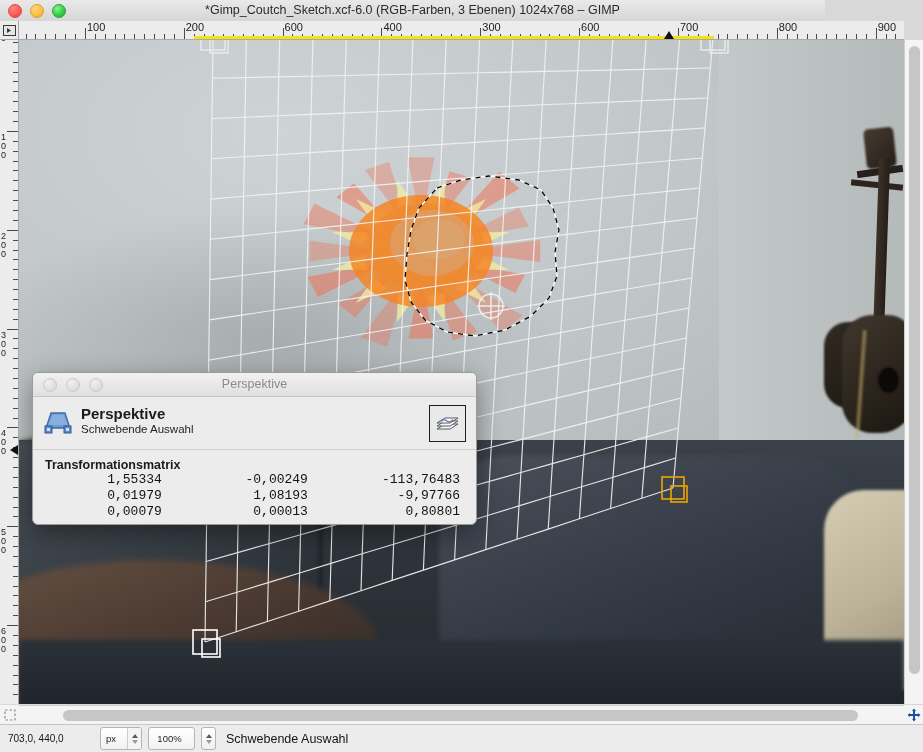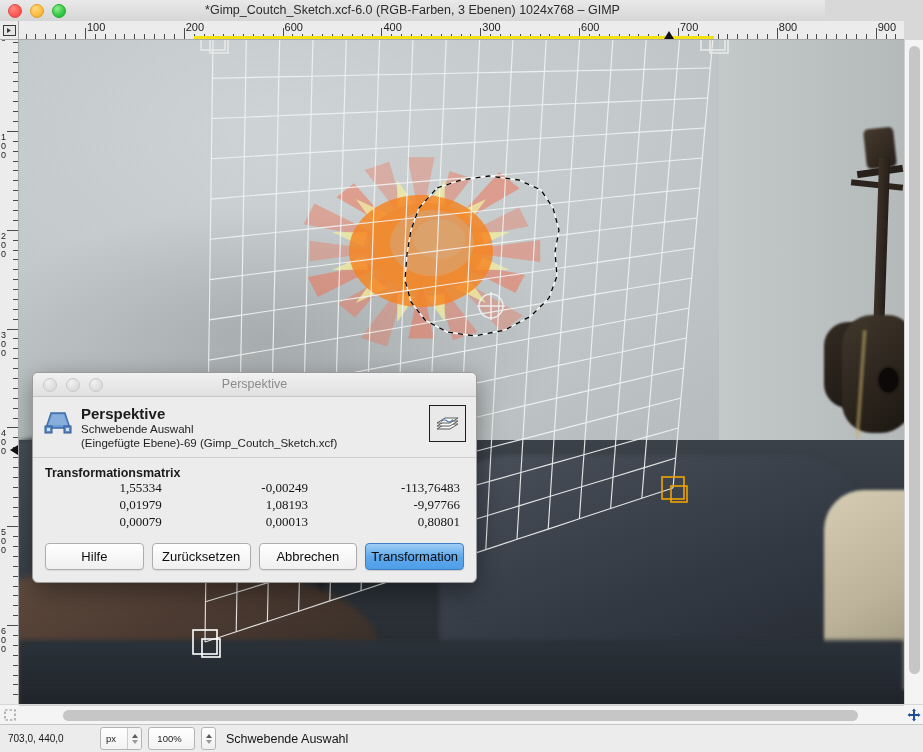--- a/index.html
+++ b/index.html
@@ -159,21 +159,21 @@
   #dlg-h1{font-size:15px;font-weight:bold;color:#1b1b1b;line-height:17px;}
   #dlg-h2{font-size:11.5px;color:#1f1f1f;line-height:14px;}
   #dlg-h3{font-size:11.5px;color:#1f1f1f;line-height:14px;}
   #layer-thumb{width:35px;height:35px;border:1.5px solid #1f1f1f;background:#e9e9e9;
     flex:none;margin-left:6px;display:flex;align-items:center;justify-content:center;}
 
   #dlg-body{padding:8px 12px 4px 12px;}
   #matrix-label{font-size:12.5px;font-weight:bold;color:#1b1b1b;margin-bottom:0;}
   #matrix{width:100%;border-collapse:collapse;}
   #matrix td{font-size:13px;color:#131313;text-align:right;padding:0 8px 1px 0;
-    font-family:Liberation Serif, serif;}
+    font-family:Liberation Mono, monospace;}
   #matrix td.c0{width:36%;padding-right:34px;}
   #matrix td.c1{width:32%;padding-right:22px;}
   #matrix td.c2{width:32%;padding-right:4px;}
 
   #dlg-buttons{display:flex;gap:8px;padding:8px 12px 12px 12px;}
   .btn{flex:1;height:25px;border-radius:4px;border:1px solid #adadad;
     background:linear-gradient(to bottom,#ffffff,#f0f0f0);
     font-size:13px;color:#0d0d0d;display:flex;align-items:center;justify-content:center;
     box-shadow:0 1px 1px rgba(0,0,0,.08);cursor:default;}
   .btn.primary{border-color:#3f7fc4;color:#0b0b0b;
@@ -553,21 +553,20 @@
             <path d="M9.5 7.5 L20.5 7.5 L24.5 18 L5.5 18 Z" fill="#8fb4e0" opacity="0.75"></path>
             <rect x="2" y="19" width="7" height="7" fill="#5b8ac8" stroke="#33598f" stroke-width="1"></rect>
             <rect x="21" y="19" width="7" height="7" fill="#5b8ac8" stroke="#33598f" stroke-width="1"></rect>
             <rect x="4" y="21" width="3" height="3" fill="#cfe0f3"></rect>
             <rect x="23" y="21" width="3" height="3" fill="#cfe0f3"></rect>
           </svg>
         </div>
         <div id="dlg-head-text">
           <div id="dlg-h1">Perspektive</div>
           <div id="dlg-h2">Schwebende Auswahl</div>
-          <div id="dlg-h3">(Eingefügte Ebene)-69 (Gimp_Coutch_Sketch.xcf)</div>
         </div>
         <div id="layer-thumb">
           <svg width="27" height="24" viewBox="0 0 27 24">
             <path d="M3 17 L11 12 L24 12 L16 17 Z" fill="#f7f7f7" stroke="#5a5a5a" stroke-width="1"></path>
             <path d="M3 14 L11 9 L24 9 L16 14 Z" fill="#fbfbfb" stroke="#5a5a5a" stroke-width="1"></path>
             <path d="M3 11 L11 6 L24 6 L16 11 Z" fill="#ffffff" stroke="#5a5a5a" stroke-width="1"></path>
             <path d="M7 9.5 Q10.5 6.5 13 9 T19 7.5" fill="none" stroke="#5b7fb0" stroke-width="1.2"></path>
           </svg>
         </div>
       </div>
@@ -588,26 +587,20 @@
           </tr>
           <tr>
             <td class="c0">0,00079</td>
             <td class="c1">0,00013</td>
             <td class="c2">0,80801</td>
           </tr>
         </tbody>
           </table>
       </div>
 
-      <div id="dlg-buttons">
-        <div class="btn">Hilfe</div>
-        <div class="btn">Zurücksetzen</div>
-        <div class="btn">Abbrechen</div>
-        <div class="btn primary">Transformation</div>
-      </div>
     </div>
   </div>
 
   <div id="vscroll">
     <div class="thumb"></div>
   </div>
   <div id="hscroll">
     <div class="thumb"></div>
   </div>
   <div id="sb-corner-tl">

